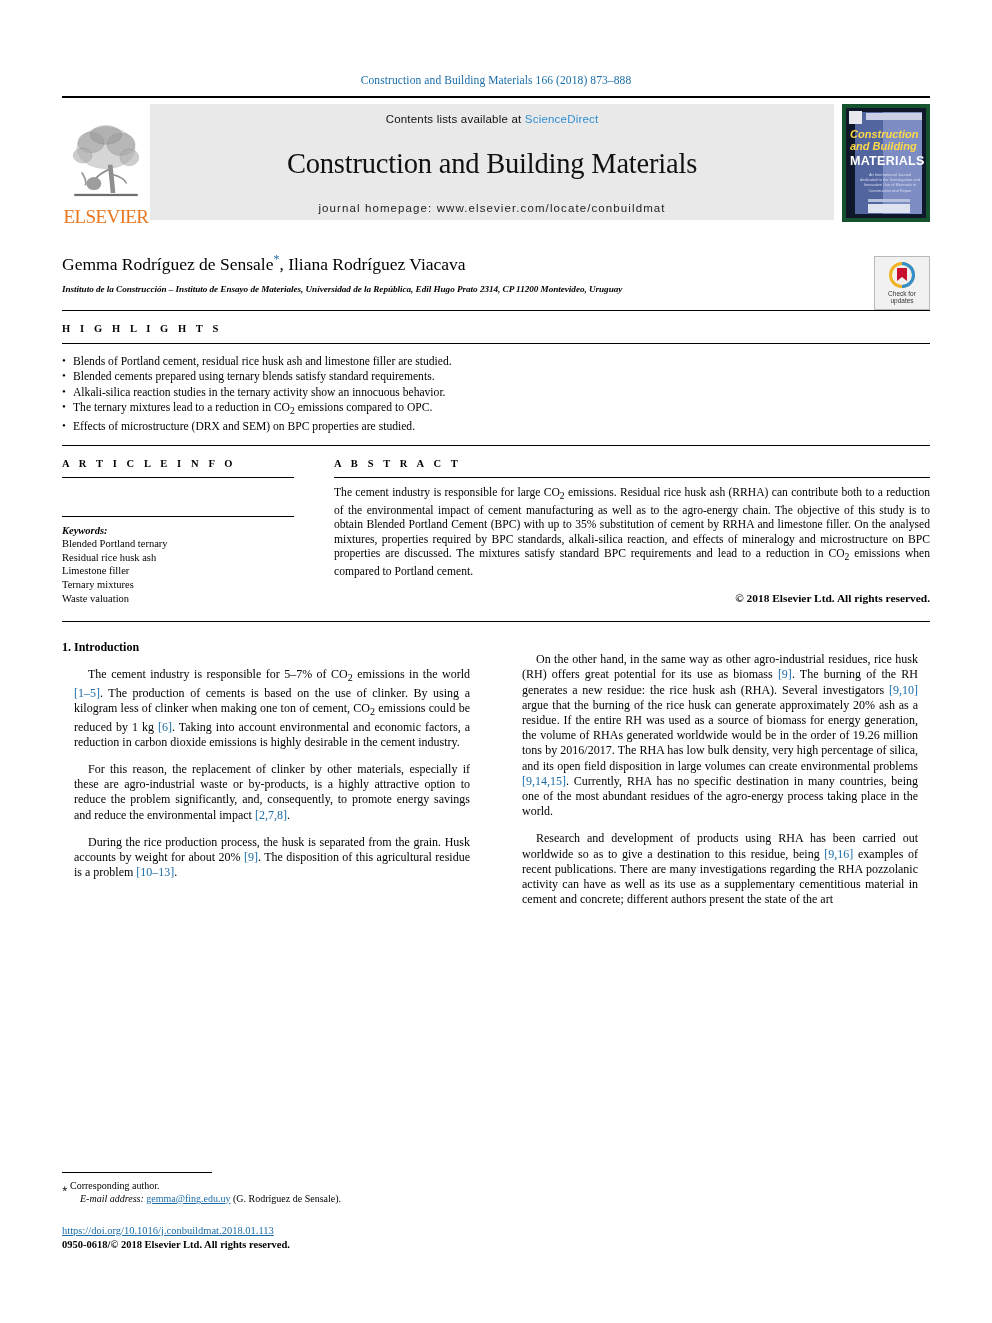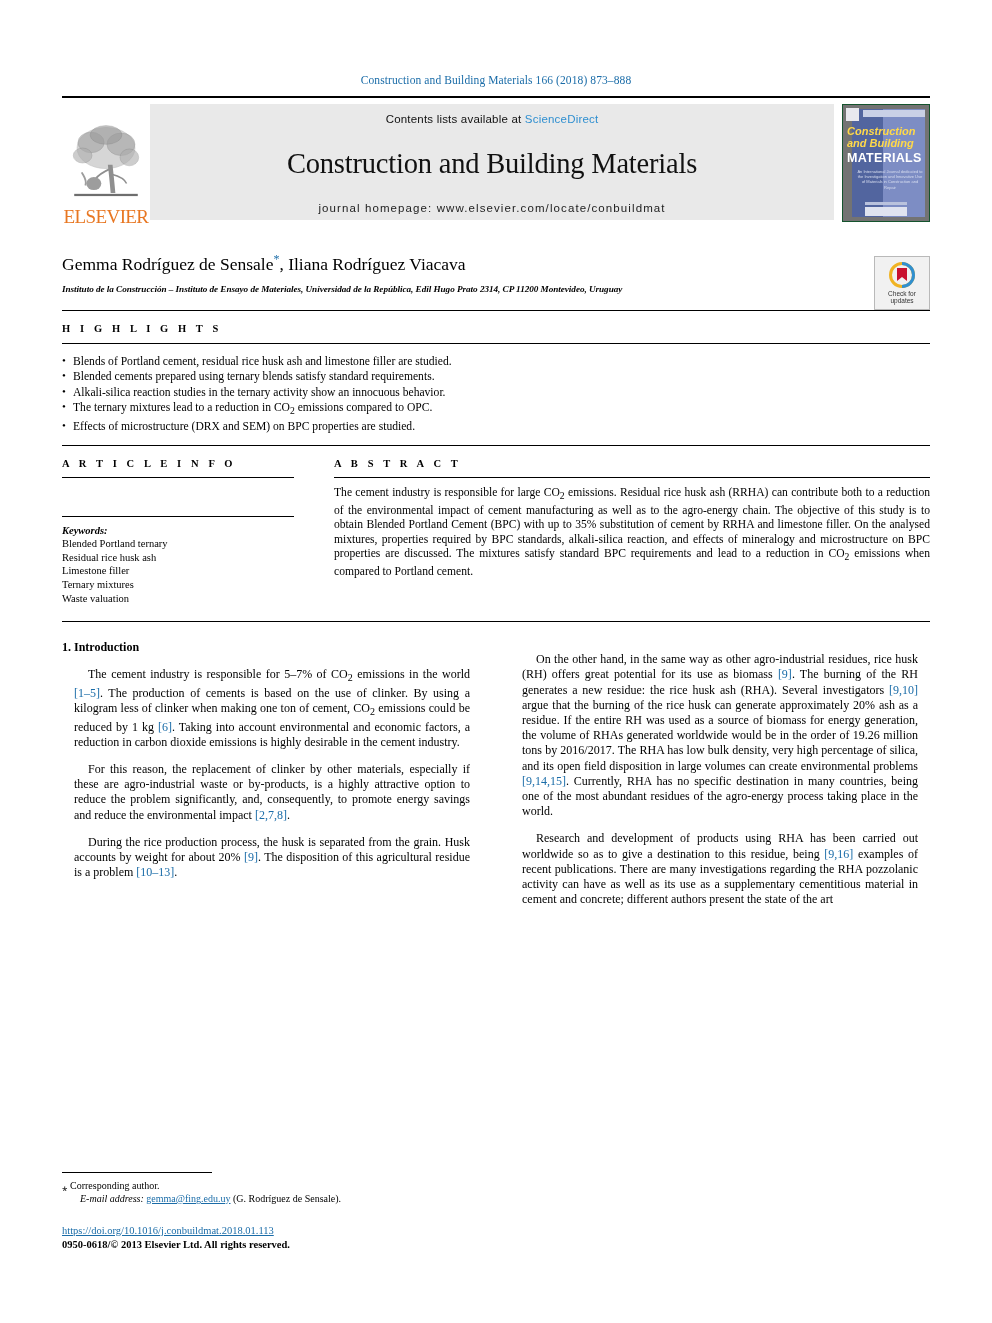--- a/index.html
+++ b/index.html
@@ -82,22 +82,22 @@
     color: #222;
     letter-spacing: 1.1px;
   }
   .cover-block {
     width: 96px;
     flex: 0 0 96px;
     padding: 6px 0 6px 8px;
   }
   .cover-thumb {
     width: 88px; height: 118px;
-    background: #737373;
-    border: 1px solid #14532d;
+    background: #0f172a;
+    border: 4px solid #14532d;
     position: relative;
     overflow: hidden;
   }
   .cover-inner {
     position:absolute; left:9px; top:4px; right:4px; bottom:4px;
     background: linear-gradient(to right, #52659f 0%, #52659f 42%, #7d8dc4 42%, #7d8dc4 100%);
   }
   .cov-logo { position:absolute; left:3px; top:3px; width:13px; height:13px; background:#e8e8ee; }
   .cov-bar  { position:absolute; left:20px; top:5px; right:4px; height:7px; background:#c9d0e6; }
   .cov-t1 { position:absolute; left:4px; top:20px; right:2px; font-family:"Liberation Sans",sans-serif;
@@ -354,20 +354,21 @@
         <div>Limestone filler</div>
         <div>Ternary mixtures</div>
         <div>Waste valuation</div>
       </div>
     </div>
 
     <div class="abs-col">
       <div class="abs-head">A B S T R A C T</div>
       <div class="rule"></div>
       <div class="abs-body">The cement industry is responsible for large CO<sub>2</sub> emissions. Residual rice husk ash (RRHA) can contribute both to a reduction of the environmental impact of cement manufacturing as well as to the agro-energy chain. The objective of this study is to obtain Blended Portland Cement (BPC) with up to 35% substitution of cement by RRHA and limestone filler. On the analysed mixtures, properties required by BPC standards, alkali-silica reaction, and effects of mineralogy and microstructure on BPC properties are discussed. The mixtures satisfy standard BPC requirements and lead to a reduction in CO<sub>2</sub> emissions when compared to Portland cement.</div>
+      <div class="abs-copy">© 2018 Elsevier Ltd. All rights reserved.</div>
     </div>
   </div>
 
   <div class="body-rule"></div>
   <div class="body-cols">
     <div class="bcol">
       <div class="h2">1. Introduction</div>
       <p class="bp">The cement industry is responsible for 5–7% of CO<sub>2</sub> emissions in the world <span class="ref">[1–5]</span>. The production of cements is based on the use of clinker. By using a kilogram less of clinker when making one ton of cement, CO<sub>2</sub> emissions could be reduced by 1 kg <span class="ref">[6]</span>. Taking into account environmental and economic factors, a reduction in carbon dioxide emissions is highly desirable in the cement industry.</p>
       <p class="bp">For this reason, the replacement of clinker by other materials, especially if these are agro-industrial waste or by-products, is a highly attractive option to reduce the problem significantly, and, consequently, to promote energy savings and reduce the environmental impact <span class="ref">[2,7,8]</span>.</p>
       <p class="bp">During the rice production process, the husk is separated from the grain. Husk accounts by weight for about 20% <span class="ref">[9]</span>. The disposition of this agricultural residue is a problem <span class="ref">[10–13]</span>.</p>
@@ -387,16 +388,16 @@
     </div>
     <div class="fn-line" style="padding-left:18px;text-indent:0">
       <span class="fn-ital">E-mail address:</span>
       <a class="fn-link" href="#">gemma@fing.edu.uy</a>
       <span>(G. Rodríguez de Sensale).</span>
     </div>
   </div>
 
   <div class="doi-block">
     <div><a class="doi-link" href="#">https://doi.org/10.1016/j.conbuildmat.2018.01.113</a></div>
-    <div style="font-weight:700">0950-0618/© 2013 Elsevier Ltd. All rights reserved.</div>
+    <div style="font-weight:700">0950-0618/© 2018 Elsevier Ltd. All rights reserved.</div>
   </div>
 
 </div>
 
 </body></html>

